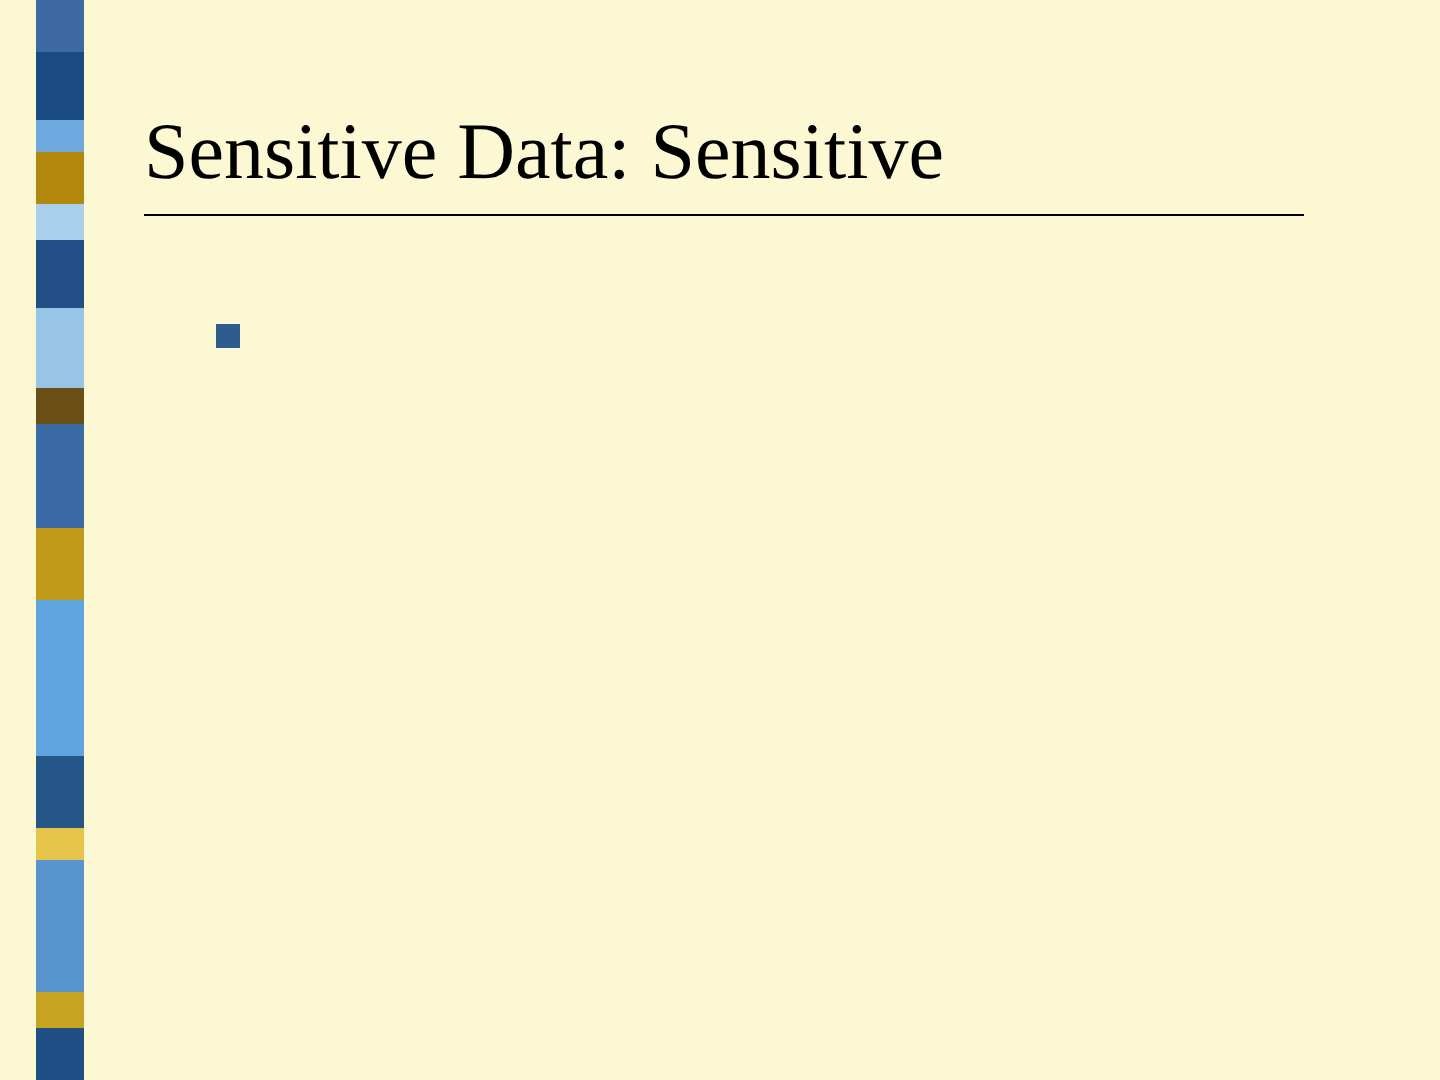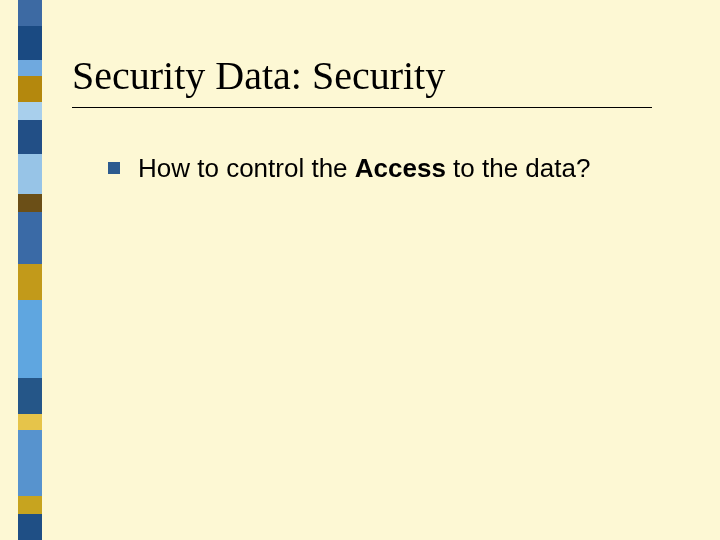--- a/index.html
+++ b/index.html
@@ -83,21 +83,18 @@
     <div class="stripe-segment" style="background: rgb(194, 154, 26); height: 36px;"></div>
     <div class="stripe-segment" style="background: rgb(95, 166, 224); height: 78px;"></div>
     <div class="stripe-segment" style="background: rgb(37, 86, 136); height: 36px;"></div>
     <div class="stripe-segment" style="background: rgb(230, 196, 74); height: 16px;"></div>
     <div class="stripe-segment" style="background: rgb(87, 147, 206); height: 66px;"></div>
     <div class="stripe-segment" style="background: rgb(199, 164, 31); height: 18px;"></div>
     <div class="stripe-segment" style="background: rgb(31, 79, 133); height: 26px;"></div>
   </div>
 
 <div class="content">
-  <h1 class="title">Security Data: Security</h1>
+  <h1 class="title">Sensitive Data: Sensitive</h1>
   <hr class="title-underline">
   <div class="bullet-row">
     <div class="bullet-icon"></div>
-    <div class="bullet-text">
-      <span>How to control the </span><span class="bold">Access</span><span> to the data?</span>
-    </div>
   </div>
 </div>
 
 </body></html>

